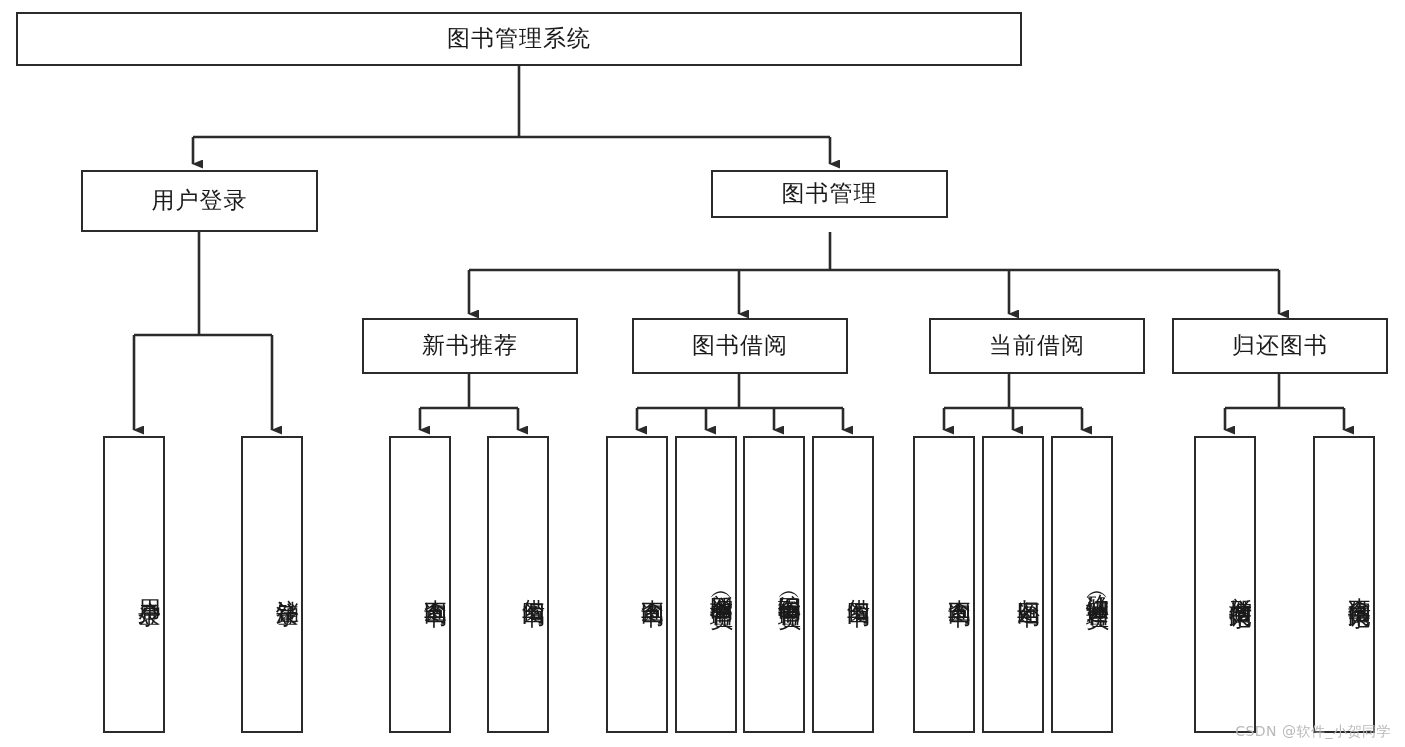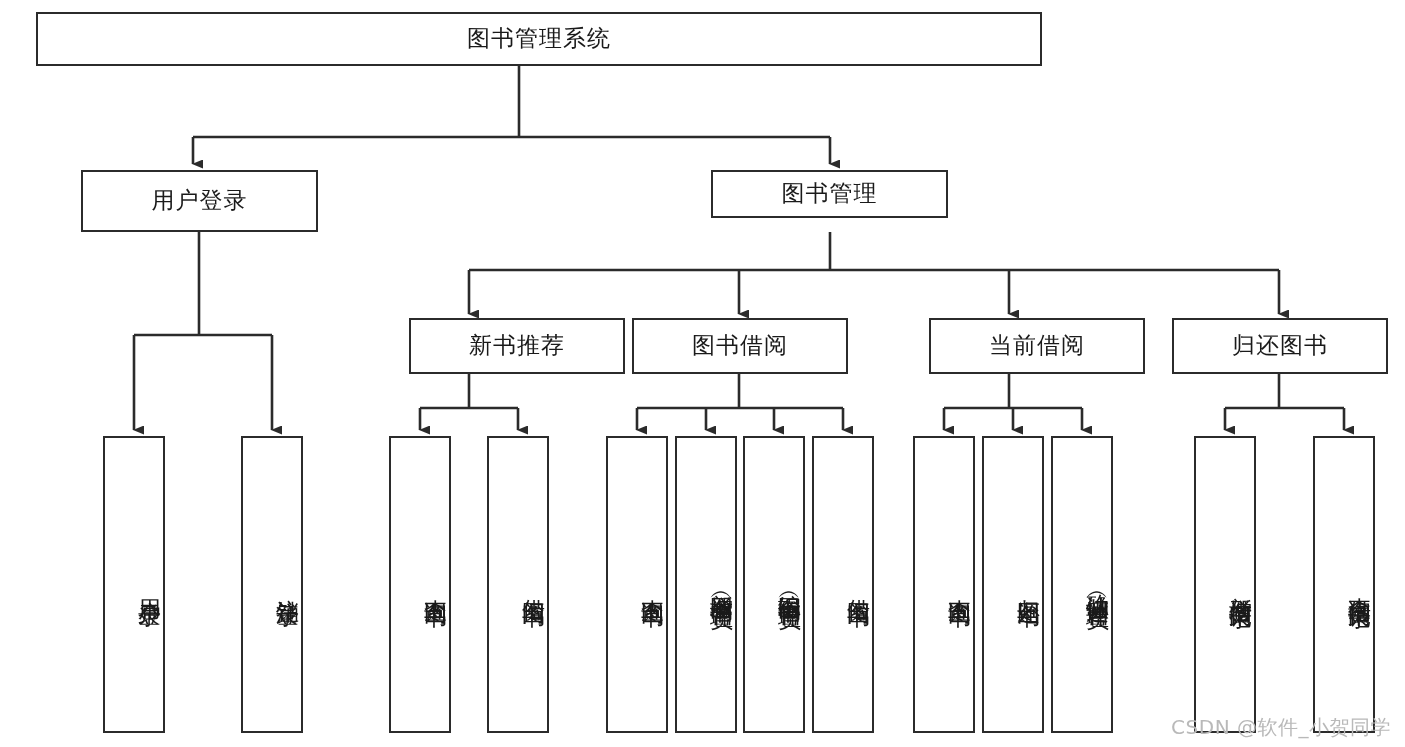--- a/index.html
+++ b/index.html
@@ -55,21 +55,21 @@
     text-orientation: upright;
     display: block;
   }
   .node.vertical.anchor-top {
     align-items: flex-start;
   }
   .watermark {
     position: absolute;
     right: 14px;
     bottom: 6px;
-    font-size: 20px;
+    font-size: 14px;
     color: #b9b9b9;
     letter-spacing: 0.5px;
     white-space: nowrap;
     pointer-events: none;
   }
 </style>
 </head>
 <body>
 
 <div id="diagram-root">
@@ -117,32 +117,32 @@
       <path d="M1013,408 L1013,430" marker-end="url(#arrow)"></path>
       <path d="M1082,408 L1082,430" marker-end="url(#arrow)"></path>
 
       <path d="M1279,374 L1279,408"></path>
       <path d="M1225,408 L1344,408"></path>
       <path d="M1225,408 L1225,430" marker-end="url(#arrow)"></path>
       <path d="M1344,408 L1344,430" marker-end="url(#arrow)"></path>
     </g>
   </svg>
 
-  <div class="node horizontal" style="left:16px; top:12px; width:1006px; height:54px;margin-left:20px;">
+  <div class="node horizontal" style="left:16px; top:12px; width:1006px; height:54px;">
     <span class="node-label">图书管理系统</span>
   </div>
 
   <div class="node horizontal" style="left:81px; top:170px; width:237px; height:62px;">
     <span class="node-label">用户登录</span>
   </div>
   <div class="node horizontal" style="left:711px; top:170px; width:237px; height:48px;">
     <span class="node-label">图书管理</span>
   </div>
 
-  <div class="node horizontal" style="left:362px; top:318px; width:216px; height:56px;margin-left:47px;">
+  <div class="node horizontal" style="left:362px; top:318px; width:216px; height:56px;">
     <span class="node-label">新书推荐</span>
   </div>
   <div class="node horizontal" style="left:632px; top:318px; width:216px; height:56px;">
     <span class="node-label">图书借阅</span>
   </div>
   <div class="node horizontal" style="left:929px; top:318px; width:216px; height:56px;">
     <span class="node-label">当前借阅</span>
   </div>
   <div class="node horizontal" style="left:1172px; top:318px; width:216px; height:56px;">
     <span class="node-label">归还图书</span>

